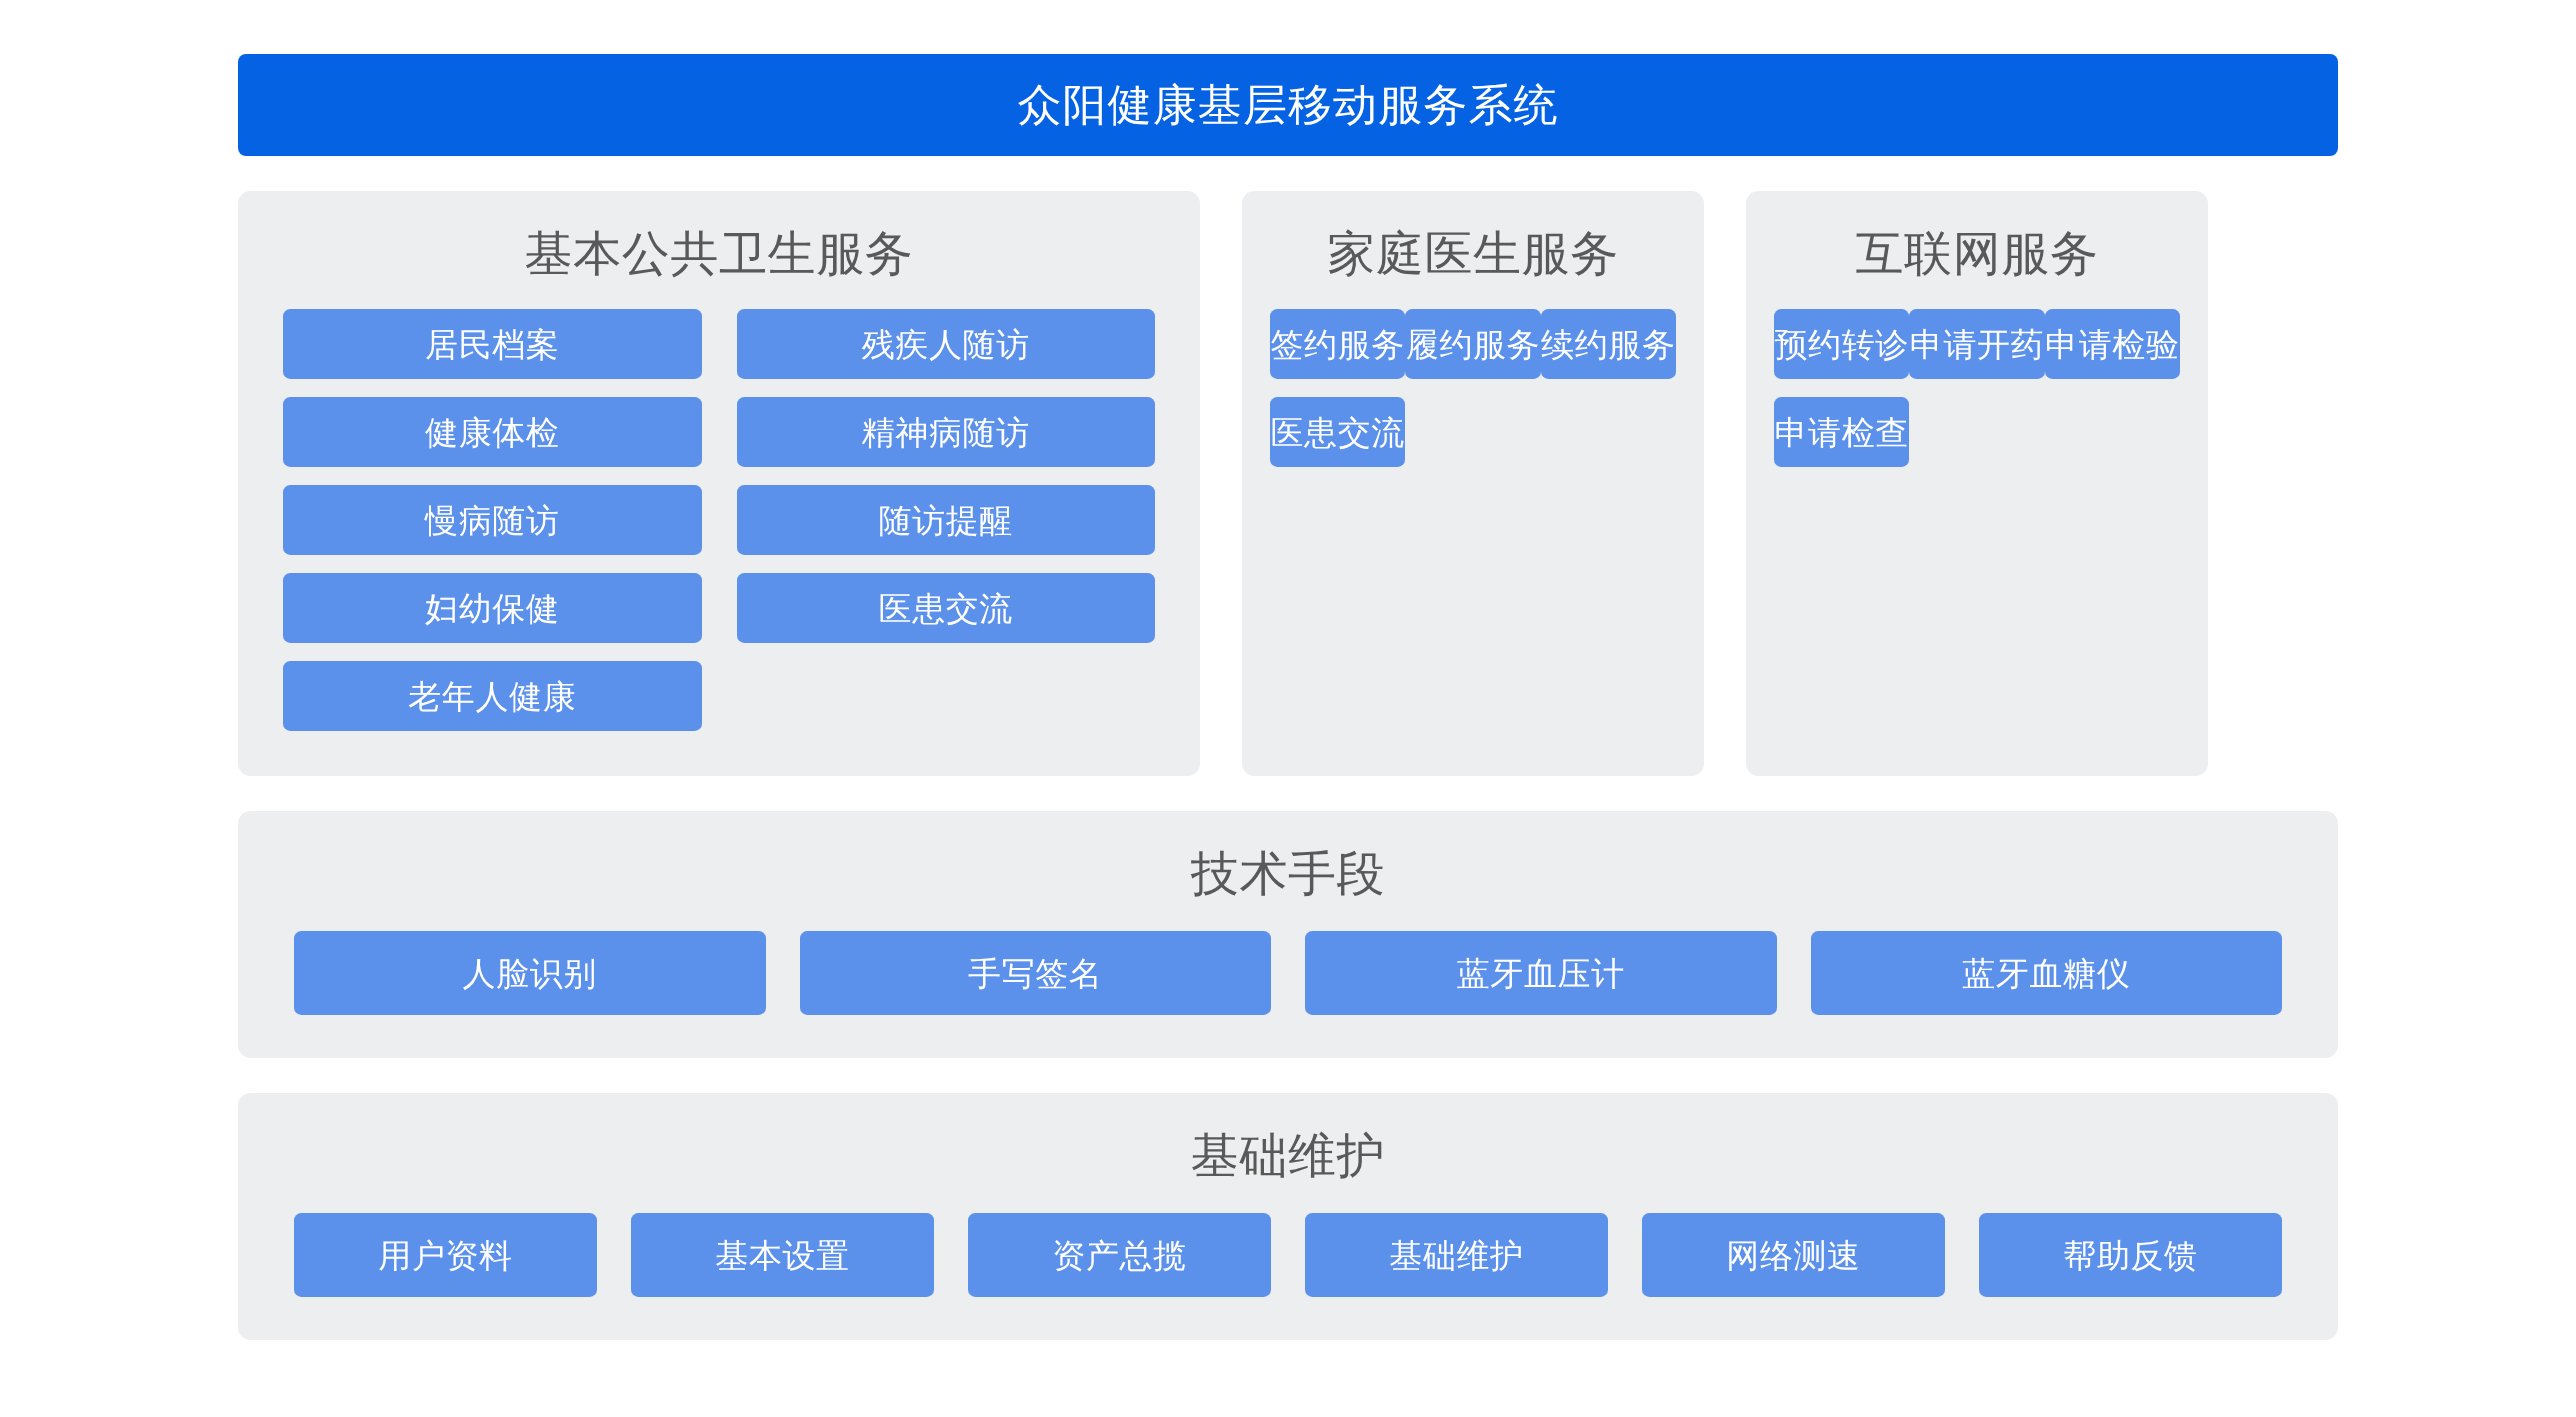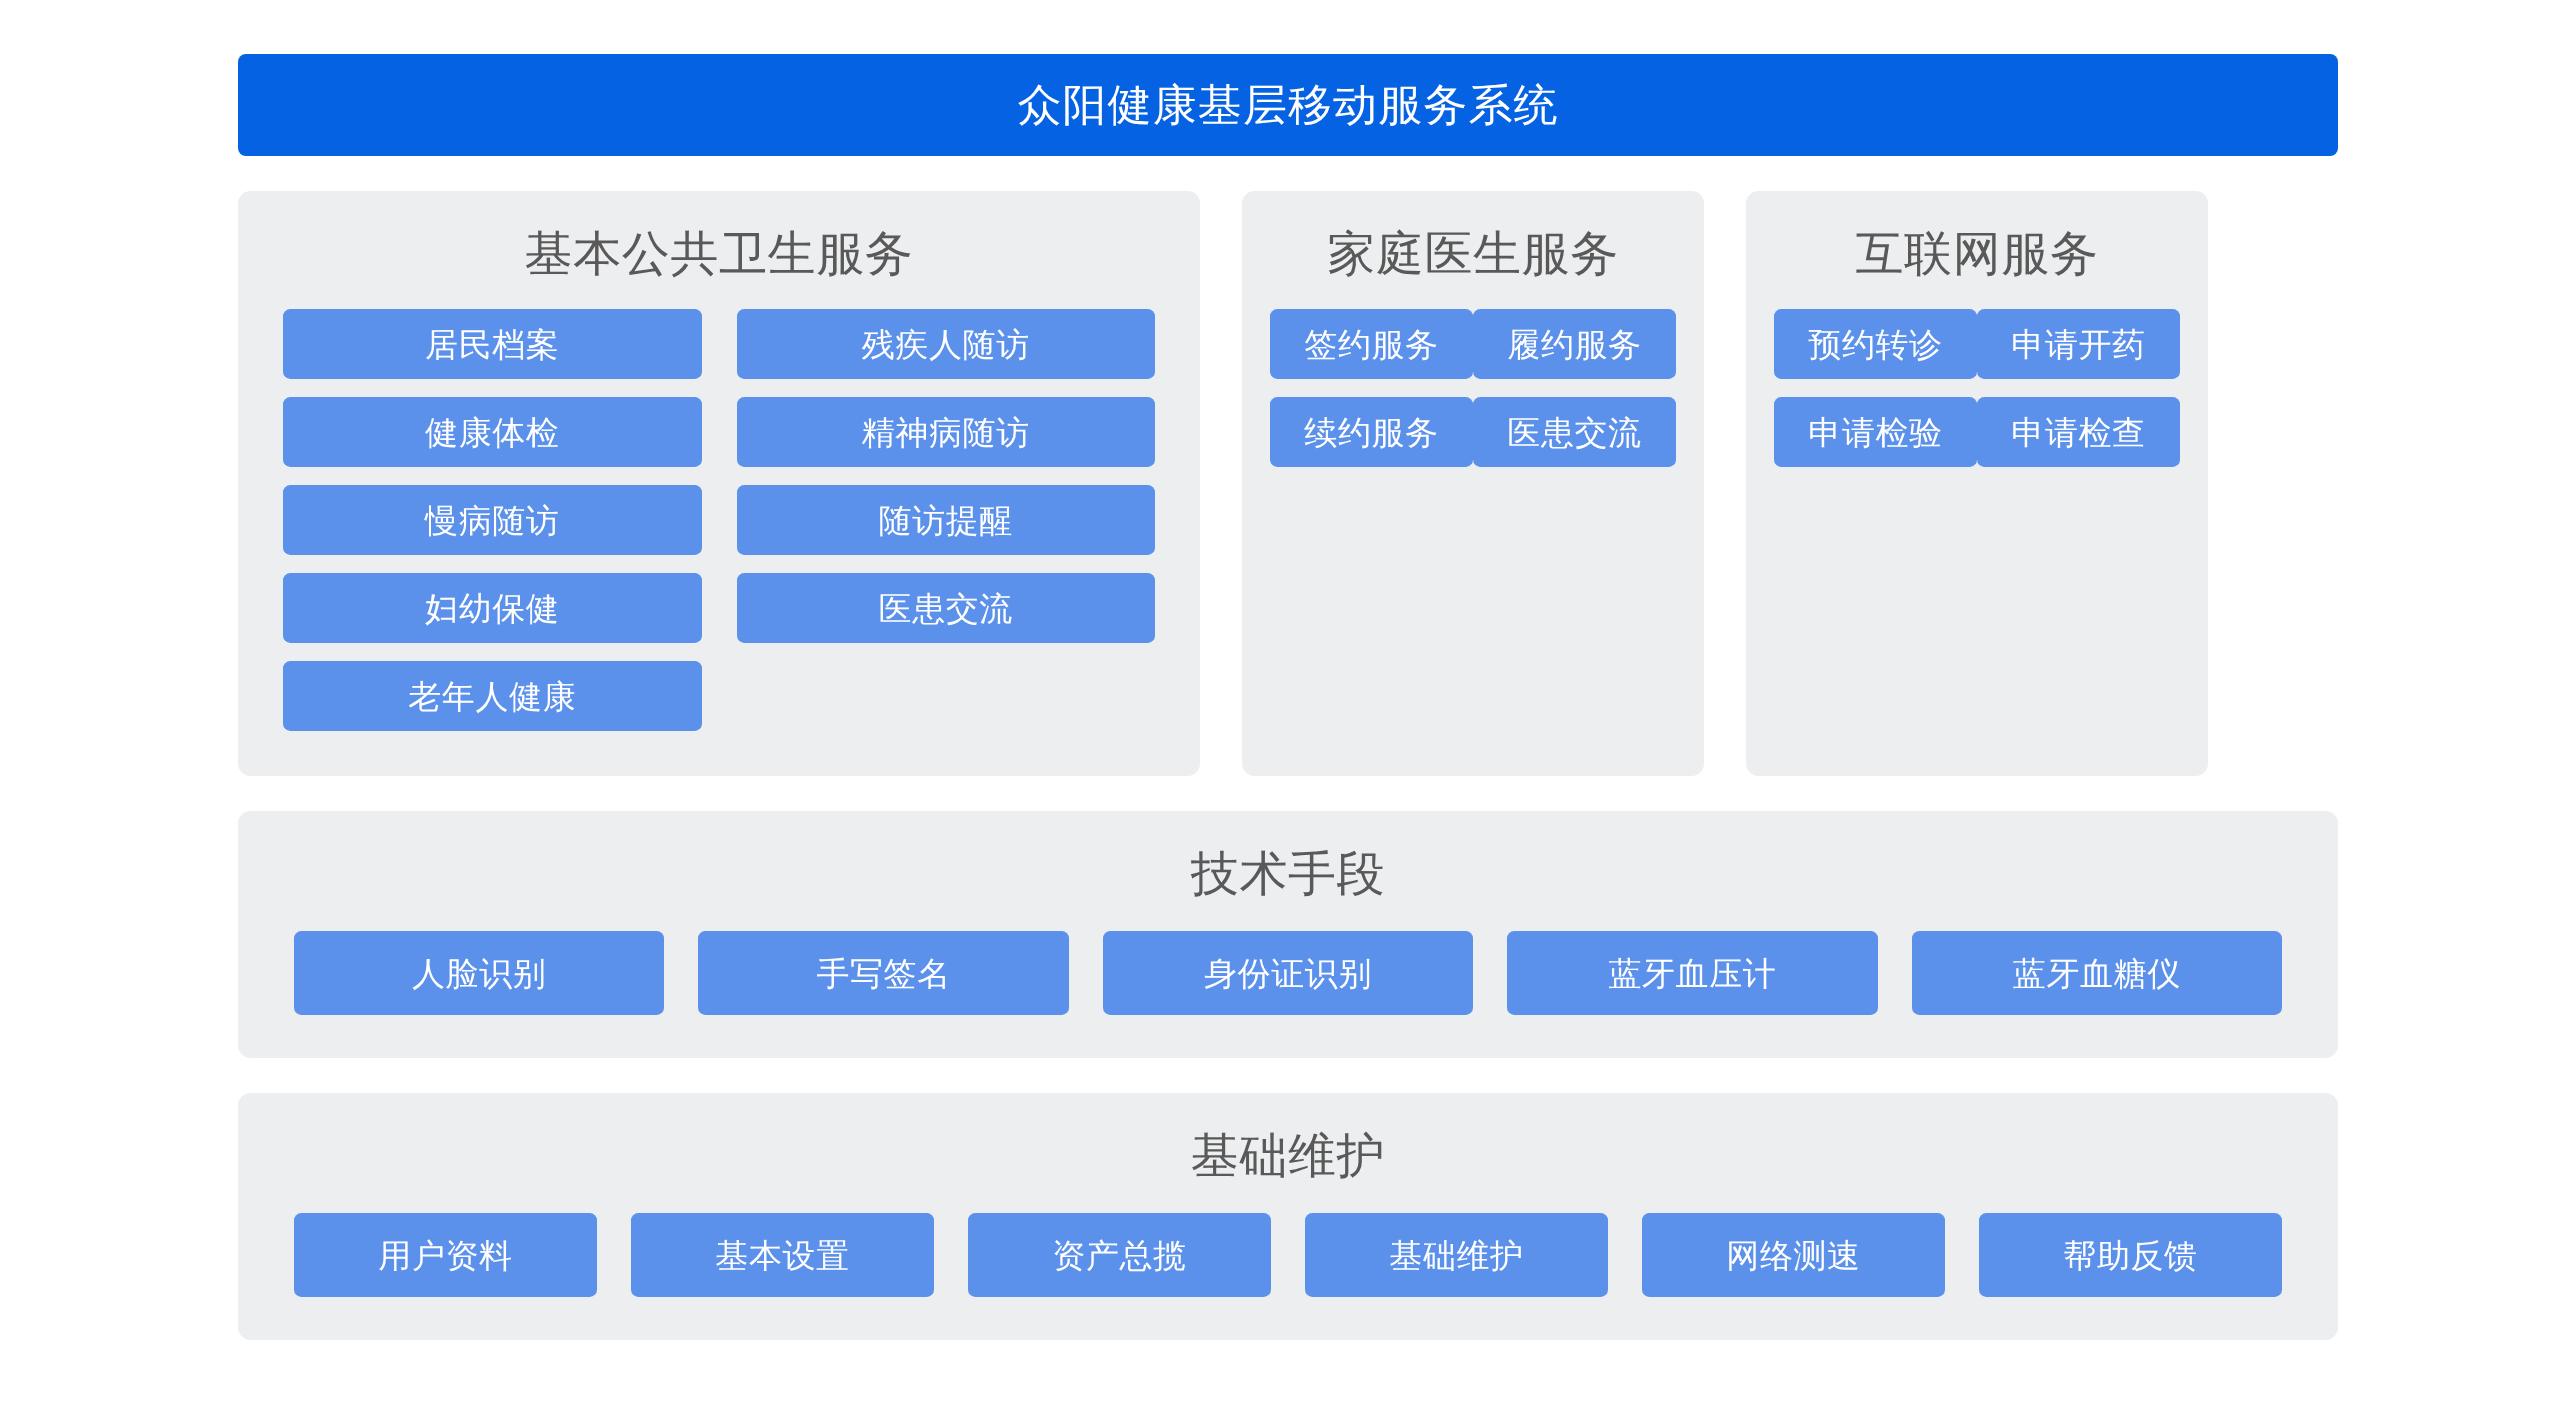--- a/index.html
+++ b/index.html
@@ -93,21 +93,21 @@
 
   .grid-2col {
     display: grid;
     grid-template-columns: 1fr 1fr;
     column-gap: 35px;
     row-gap: 18px;
     margin-top: 31px;
   }
   .grid-1col {
     display: grid;
-    grid-template-columns: 1fr 1fr;
+    grid-template-columns: 1fr 1fr 1fr;
     row-gap: 18px;
     margin-top: 31px;
   }
   .grid-2col .btn,
   .grid-1col .btn {
     height: 70px;
   }
   .grid-2col .slot-empty {
     height: 70px;
   }
@@ -174,21 +174,20 @@
       </div>
     </div>
 
   </div>
 
   <div class="panel row-strip">
     <div class="panel-title">技术手段</div>
     <div class="strip-btns">
       <div class="btn">人脸识别</div>
       <div class="btn">手写签名</div>
-      <div class="btn">身份证识别</div>
       <div class="btn">蓝牙血压计</div>
       <div class="btn">蓝牙血糖仪</div>
     </div>
   </div>
 
   <div class="panel row-strip">
     <div class="panel-title">基础维护</div>
     <div class="strip-btns">
       <div class="btn">用户资料</div>
       <div class="btn">基本设置</div>

